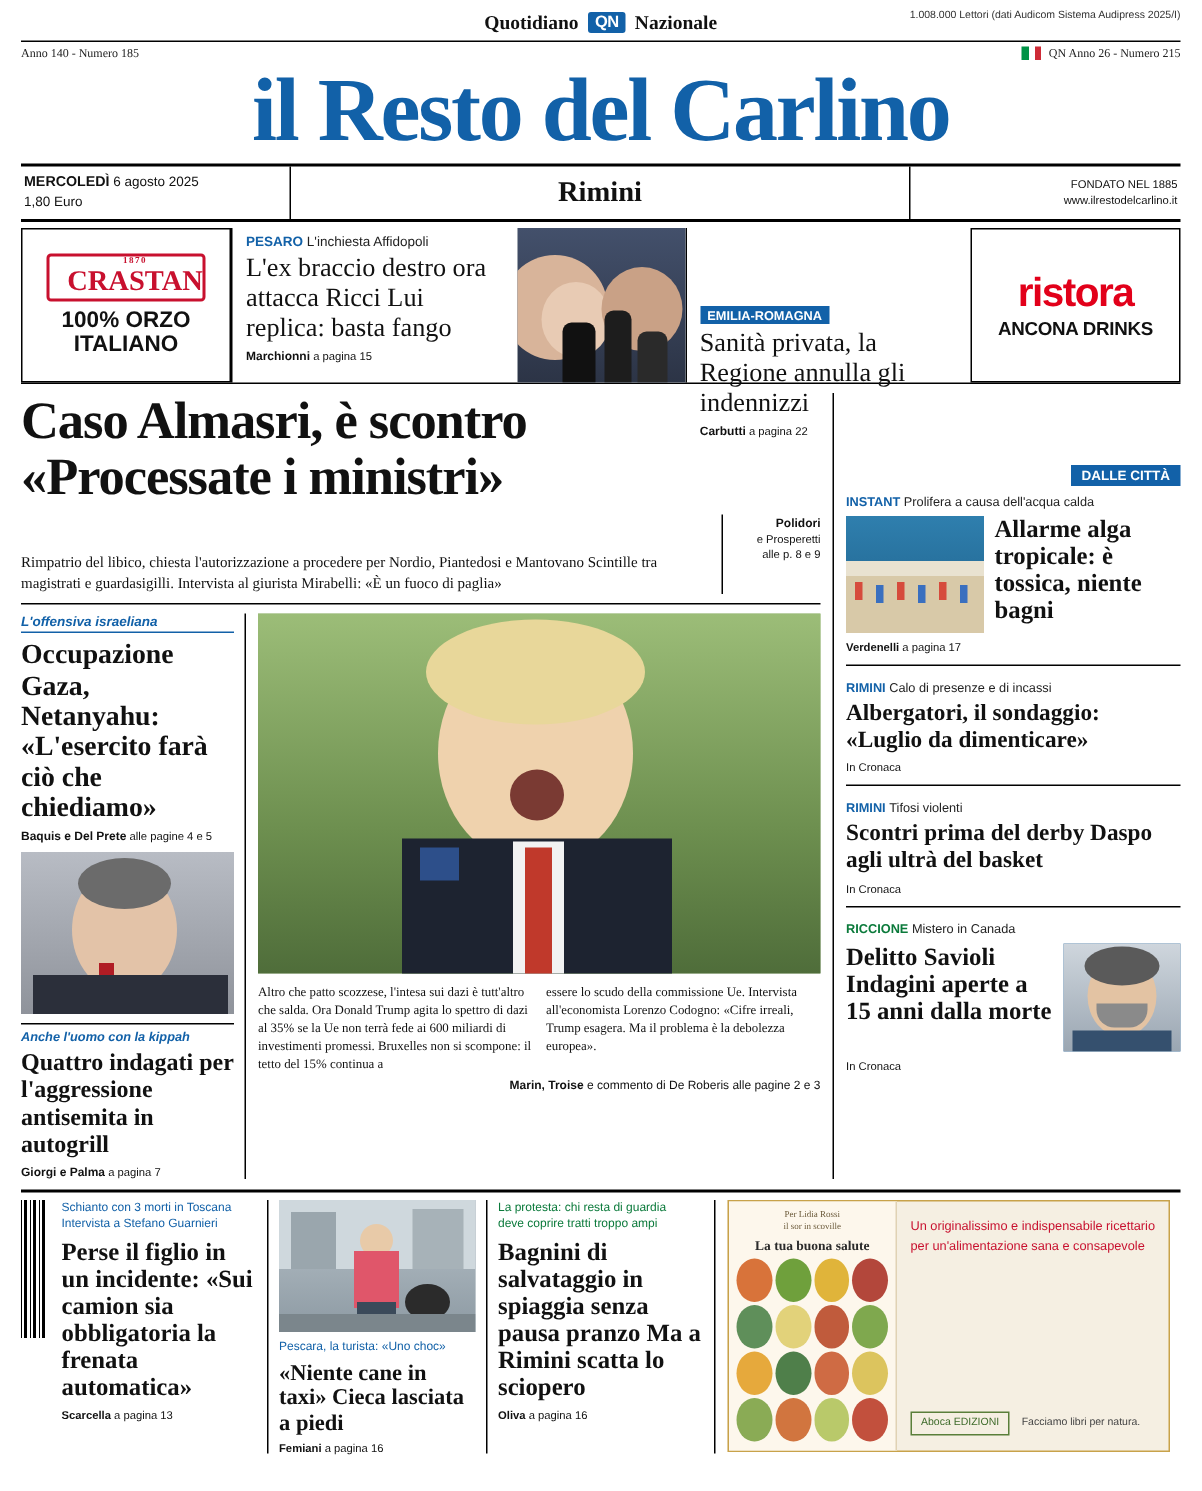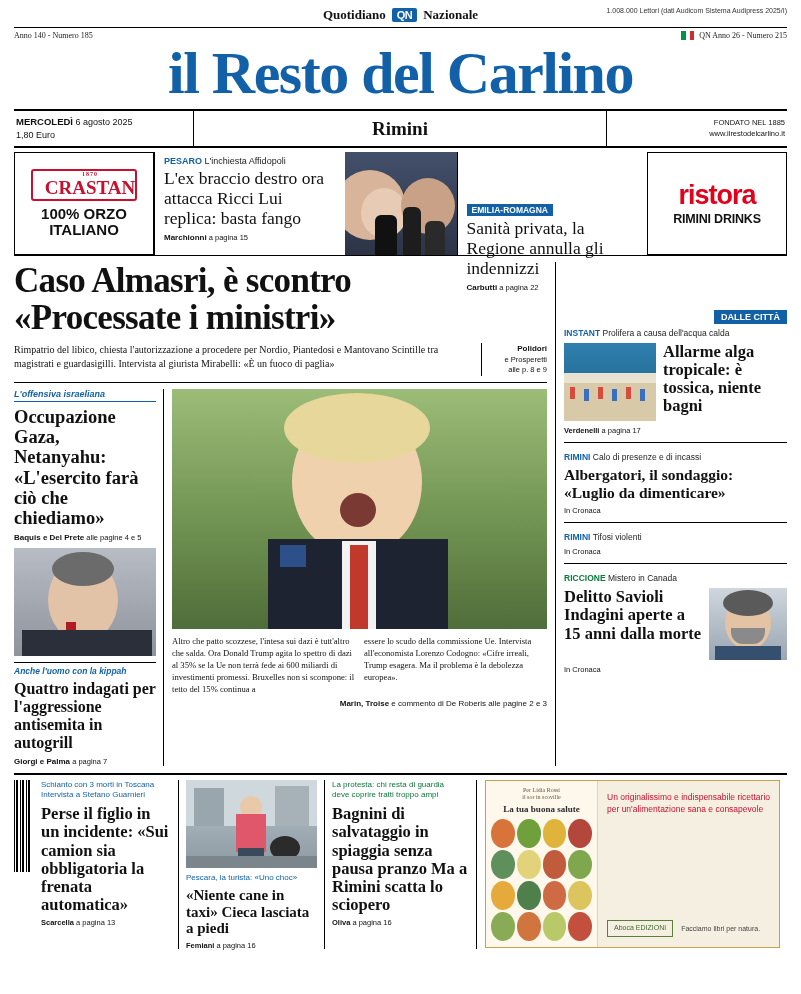--- a/index.html
+++ b/index.html
@@ -92,21 +92,21 @@
 
   
   .main { display: flex; gap: 0; margin-top: 6px; }
   .leftcol { width: 541px; padding-right: 8px; }
   .rightcol { width: 232px; border-left: 1px solid #000; padding-left: 8px; }
 
   .headline-main {
     font-size: 35px; font-weight: bold; line-height: 1.06; letter-spacing: -0.7px;
   }
   .standfirst { display: flex; gap: 6px; margin-top: 7px; border-bottom: 1px solid #000; padding-bottom: 6px; }
-  .standfirst .txt { flex: 1; font-size: 10px; line-height: 1.35; }
+  .standfirst .txt { flex: 1; font-size: 10px; line-height: 1.35; margin-top: 26px; }
   .standfirst .credit { width: 66px; font-family: "Liberation Sans", sans-serif; font-size: 7.5px;
                         text-align: right; line-height: 1.4; border-left: 1px solid #000; padding-left: 5px; }
   .standfirst .credit b { font-size: 8px; }
 
   .twocol { display: flex; margin-top: 6px; }
   .col-israele { width: 150px; padding-right: 7px; border-right: 1px solid #000; }
   .col-trump { flex: 1; padding-left: 8px; }
 
   .ital-kicker { font-family: "Liberation Sans", sans-serif; font-size: 9px; color: #1261a8;
                  font-style: italic; font-weight: bold; border-bottom: 1px solid #1261a8; padding-bottom: 2px; }
@@ -258,21 +258,21 @@
       </div>
       <div class="promo-head">Sanità privata, la Regione annulla gli indennizzi</div>
       <div class="byline">
         <b>Carbutti</b>
         <span>a pagina 22</span>
       </div>
     </div>
 
     <div class="adbox">
       <div class="ristora-logo">ristora</div>
-      <div class="ristora-sub">RIMINI DRINKS</div>
+      <div class="ristora-sub">ANCONA DRINKS</div>
     </div>
   </div>
 
   <div class="main">
 
     <div class="leftcol">
 
       <div class="headline-main">
         <div>Caso Almasri, è scontro</div>
         <div>«Processate i ministri»</div>
@@ -375,20 +375,21 @@
         </div>
         <div class="rc-h2">Albergatori, il sondaggio: «Luglio da dimenticare»</div>
         <div class="rc-cronaca">In Cronaca</div>
       </div>
 
       <div class="rc-sep">
         <div class="rc-kicker">
           <span class="place">RIMINI</span>
           <span class="sub">Tifosi violenti</span>
         </div>
+        <div class="rc-h2">Scontri prima del derby Daspo agli ultrà del basket</div>
         <div class="rc-cronaca">In Cronaca</div>
       </div>
 
       <div class="rc-sep">
         <div class="rc-kicker">
           <span class="place green">RICCIONE</span>
           <span class="sub">Mistero in Canada</span>
         </div>
         <div class="rc-row">
           <div class="rc-h">Delitto Savioli Indagini aperte a 15 anni dalla morte</div>

